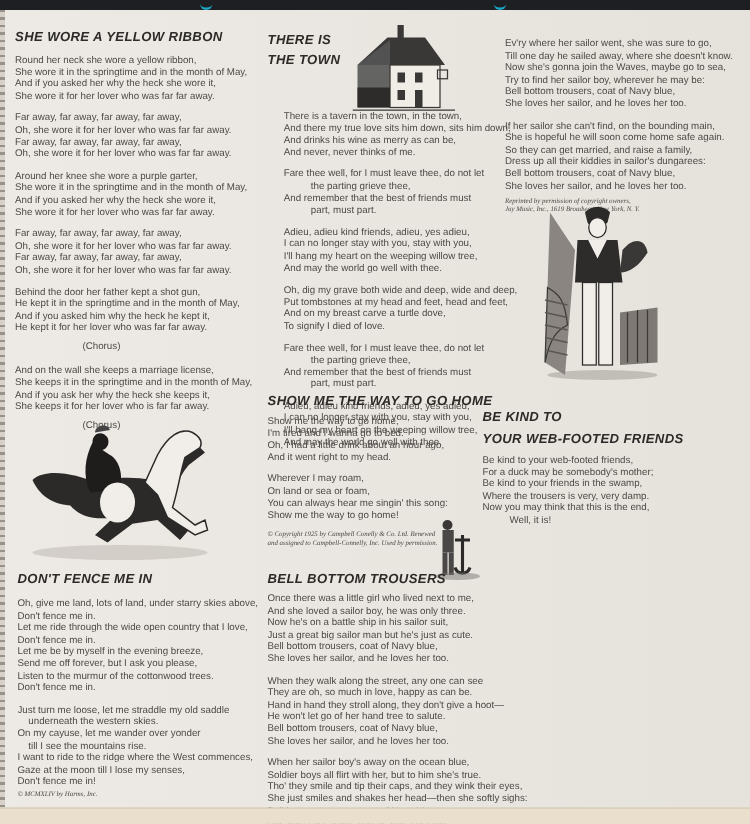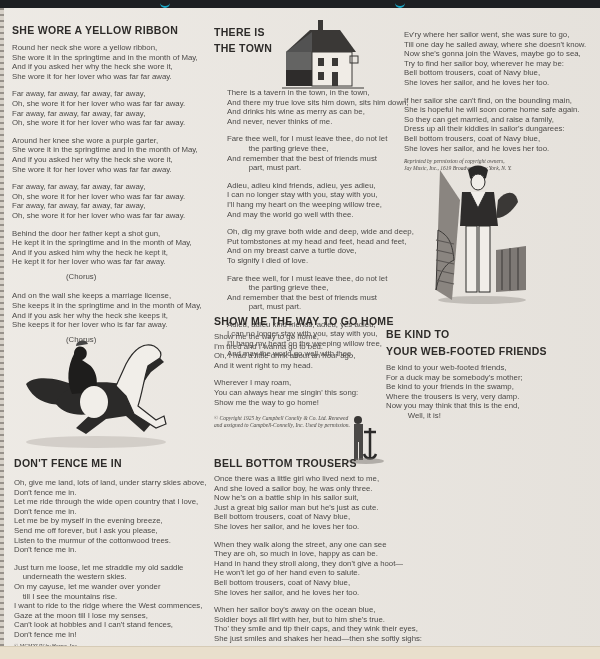--- a/index.html
+++ b/index.html
@@ -24,21 +24,21 @@
     border-top: 1px solid #d6cbb6;
   }
   .left-strip {
     position: absolute; left: 0; top: 8px; width: 4px; height: 638px;
     background: repeating-linear-gradient(180deg, #6b6560 0 2px, #d6d0c7 2px 6px);
     opacity: .6;
   }
   .block { position: absolute; color: #4c4a48; }
   .title {
     font-weight: bold; font-size: 10.5px; letter-spacing: 0.3px;
-    color: #2d2b29; margin: 0; line-height: 17px;
+    color: #2d2b29; margin: 0; line-height: 17px; font-style: italic;
   }
   .stanza { margin: 0 0 8px 0; }
   .line { font-size: 7.8px; line-height: 9.6px; white-space: pre; }
   .chorus { font-size: 7.8px; line-height: 9.6px; padding-left: 54px; margin: -3px 0 10px 0; }
   .credit { font-size: 5.5px; font-style: italic; line-height: 7px; color: #4a4845; font-family: "Liberation Serif", serif; }
   .illus { position: absolute; }
 </style>
 </head>
 <body>
 
@@ -116,21 +116,20 @@
       <div class="line">Listen to the murmur of the cottonwood trees.</div>
       <div class="line">Don't fence me in.</div>
     </div>
     <div class="stanza">
       <div class="line">Just turn me loose, let me straddle my old saddle</div>
       <div class="line">    underneath the western skies.</div>
       <div class="line">On my cayuse, let me wander over yonder</div>
       <div class="line">    till I see the mountains rise.</div>
       <div class="line">I want to ride to the ridge where the West commences,</div>
       <div class="line">Gaze at the moon till I lose my senses,</div>
-      <div class="line">Can't look at hobbles and I can't stand fences,</div>
       <div class="line">Don't fence me in!</div>
     </div>
     <div class="credit" style="margin-top:-5px">© MCMXLIV by Harms, Inc.</div>
   </div>
 
   <div class="block" style="left:210px; top:16px; width:190px;">
     <div>
       <h2 class="title" style="line-height:16px">THERE IS</h2>
       <h2 class="title" style="line-height:16px">THE TOWN</h2>
     </div>
@@ -193,20 +192,21 @@
     <h2 class="title">SHOW ME THE WAY TO GO HOME</h2>
     <div style="height:2px"></div>
     <div class="stanza">
       <div class="line">Show me the way to go home,</div>
       <div class="line">I'm tired and I wanna go to bed.</div>
       <div class="line">Oh, I had a little drink about an hour ago,</div>
       <div class="line">And it went right to my head.</div>
     </div>
     <div class="stanza">
       <div class="line">Wherever I may roam,</div>
+      <div class="line">On land or sea or foam,</div>
       <div class="line">You can always hear me singin' this song:</div>
       <div class="line">Show me the way to go home!</div>
     </div>
     <div class="credit">© Copyright 1925 by Campbell Conelly &amp; Co. Ltd. Renewed</div>
     <div class="credit">and assigned to Campbell-Connelly, Inc. Used by permission.</div>
   </div>
 
   <svg class="illus" style="left:340px; top:406px;" width="40" height="50" viewBox="0 0 40 50">
     <circle cx="14" cy="6" r="4" fill="#3a3836"></circle>
     <rect x="10" y="10" width="9" height="18" fill="#4a4846"></rect>
@@ -224,21 +224,21 @@
       <div class="line">And she loved a sailor boy, he was only three.</div>
       <div class="line">Now he's on a battle ship in his sailor suit,</div>
       <div class="line">Just a great big sailor man but he's just as cute.</div>
       <div class="line">Bell bottom trousers, coat of Navy blue,</div>
       <div class="line">She loves her sailor, and he loves her too.</div>
     </div>
     <div class="stanza">
       <div class="line">When they walk along the street, any one can see</div>
       <div class="line">They are oh, so much in love, happy as can be.</div>
       <div class="line">Hand in hand they stroll along, they don't give a hoot—</div>
-      <div class="line">He won't let go of her hand even to salute.</div>
+      <div class="line">He won't let go of her hand tree to salute.</div>
       <div class="line">Bell bottom trousers, coat of Navy blue,</div>
       <div class="line">She loves her sailor, and he loves her too.</div>
     </div>
     <div class="stanza">
       <div class="line">When her sailor boy's away on the ocean blue,</div>
       <div class="line">Soldier boys all flirt with her, but to him she's true.</div>
       <div class="line">Tho' they smile and tip their caps, and they wink their eyes,</div>
       <div class="line">She just smiles and shakes her head—then she softly sighs:</div>
       <div class="line">Bell bottom trousers, coat of Navy blue,</div>
       <div class="line">She loves her sailor, and he loves her too.</div>

